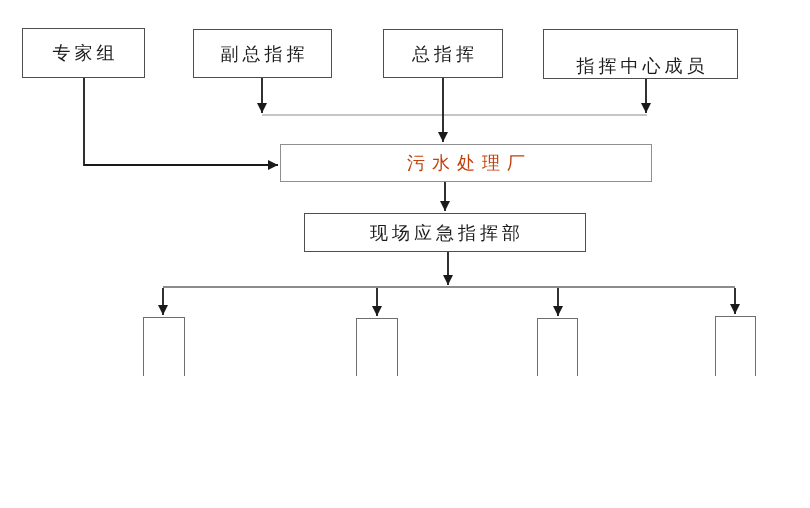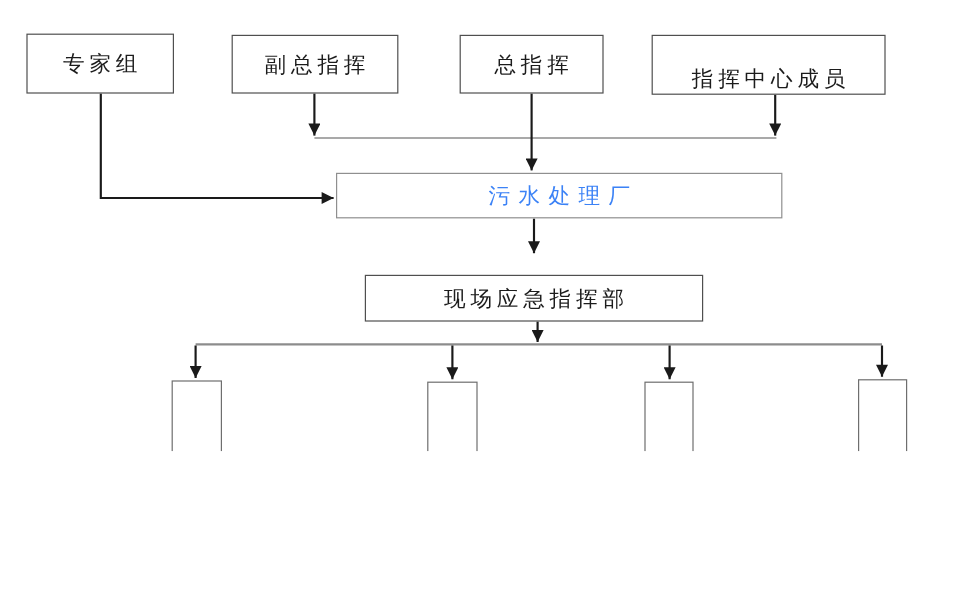--- a/index.html
+++ b/index.html
@@ -17,21 +17,21 @@
     display:flex; align-items:center; justify-content:center;
     box-sizing:border-box;
     background:#ffffff;
     border:1.4px solid #4f4f4f;
     color:#1c1c1c;
     font-size:18px;
     letter-spacing:4px;
     text-indent:4px;
     white-space:nowrap;
   }
-  .node.muted { color:#3b82f6; border-color:#8f8f8f; letter-spacing:7px; text-indent:7px; }
+  .node.muted { color:#c2410c; border-color:#8f8f8f; letter-spacing:7px; text-indent:7px; }
   .node.thin  { border-width:1.2px; border-color:#6e6e6e; }
   .node.v span {
     writing-mode:vertical-lr;
     letter-spacing:6px;
     font-size:17px;
     text-indent:0;
   }
 </style>
 </head>
 <body>
@@ -73,21 +73,21 @@
   </div>
 
   <div class="node" style="left:543px; top:29px; width:195px; height:50px;align-items:flex-end;">
     <span>指挥中心成员</span>
   </div>
 
   <div class="node muted" style="left:280px; top:144px; width:372px; height:38px;">
     <span>污水处理厂</span>
   </div>
 
-  <div class="node" style="left:304px; top:213px; width:282px; height:39px;margin-top:16px;">
+  <div class="node" style="left:304px; top:213px; width:282px; height:39px;">
     <span>现场应急指挥部</span>
   </div>
 
   <div class="node v thin" style="left:143px; top:317px; width:42px; height:166px;">
     <span>抢修救援组</span>
   </div>
 
   <div class="node v thin" style="left:356px; top:318px; width:42px; height:165px;">
     <span>警戒疏散组</span>
   </div>

